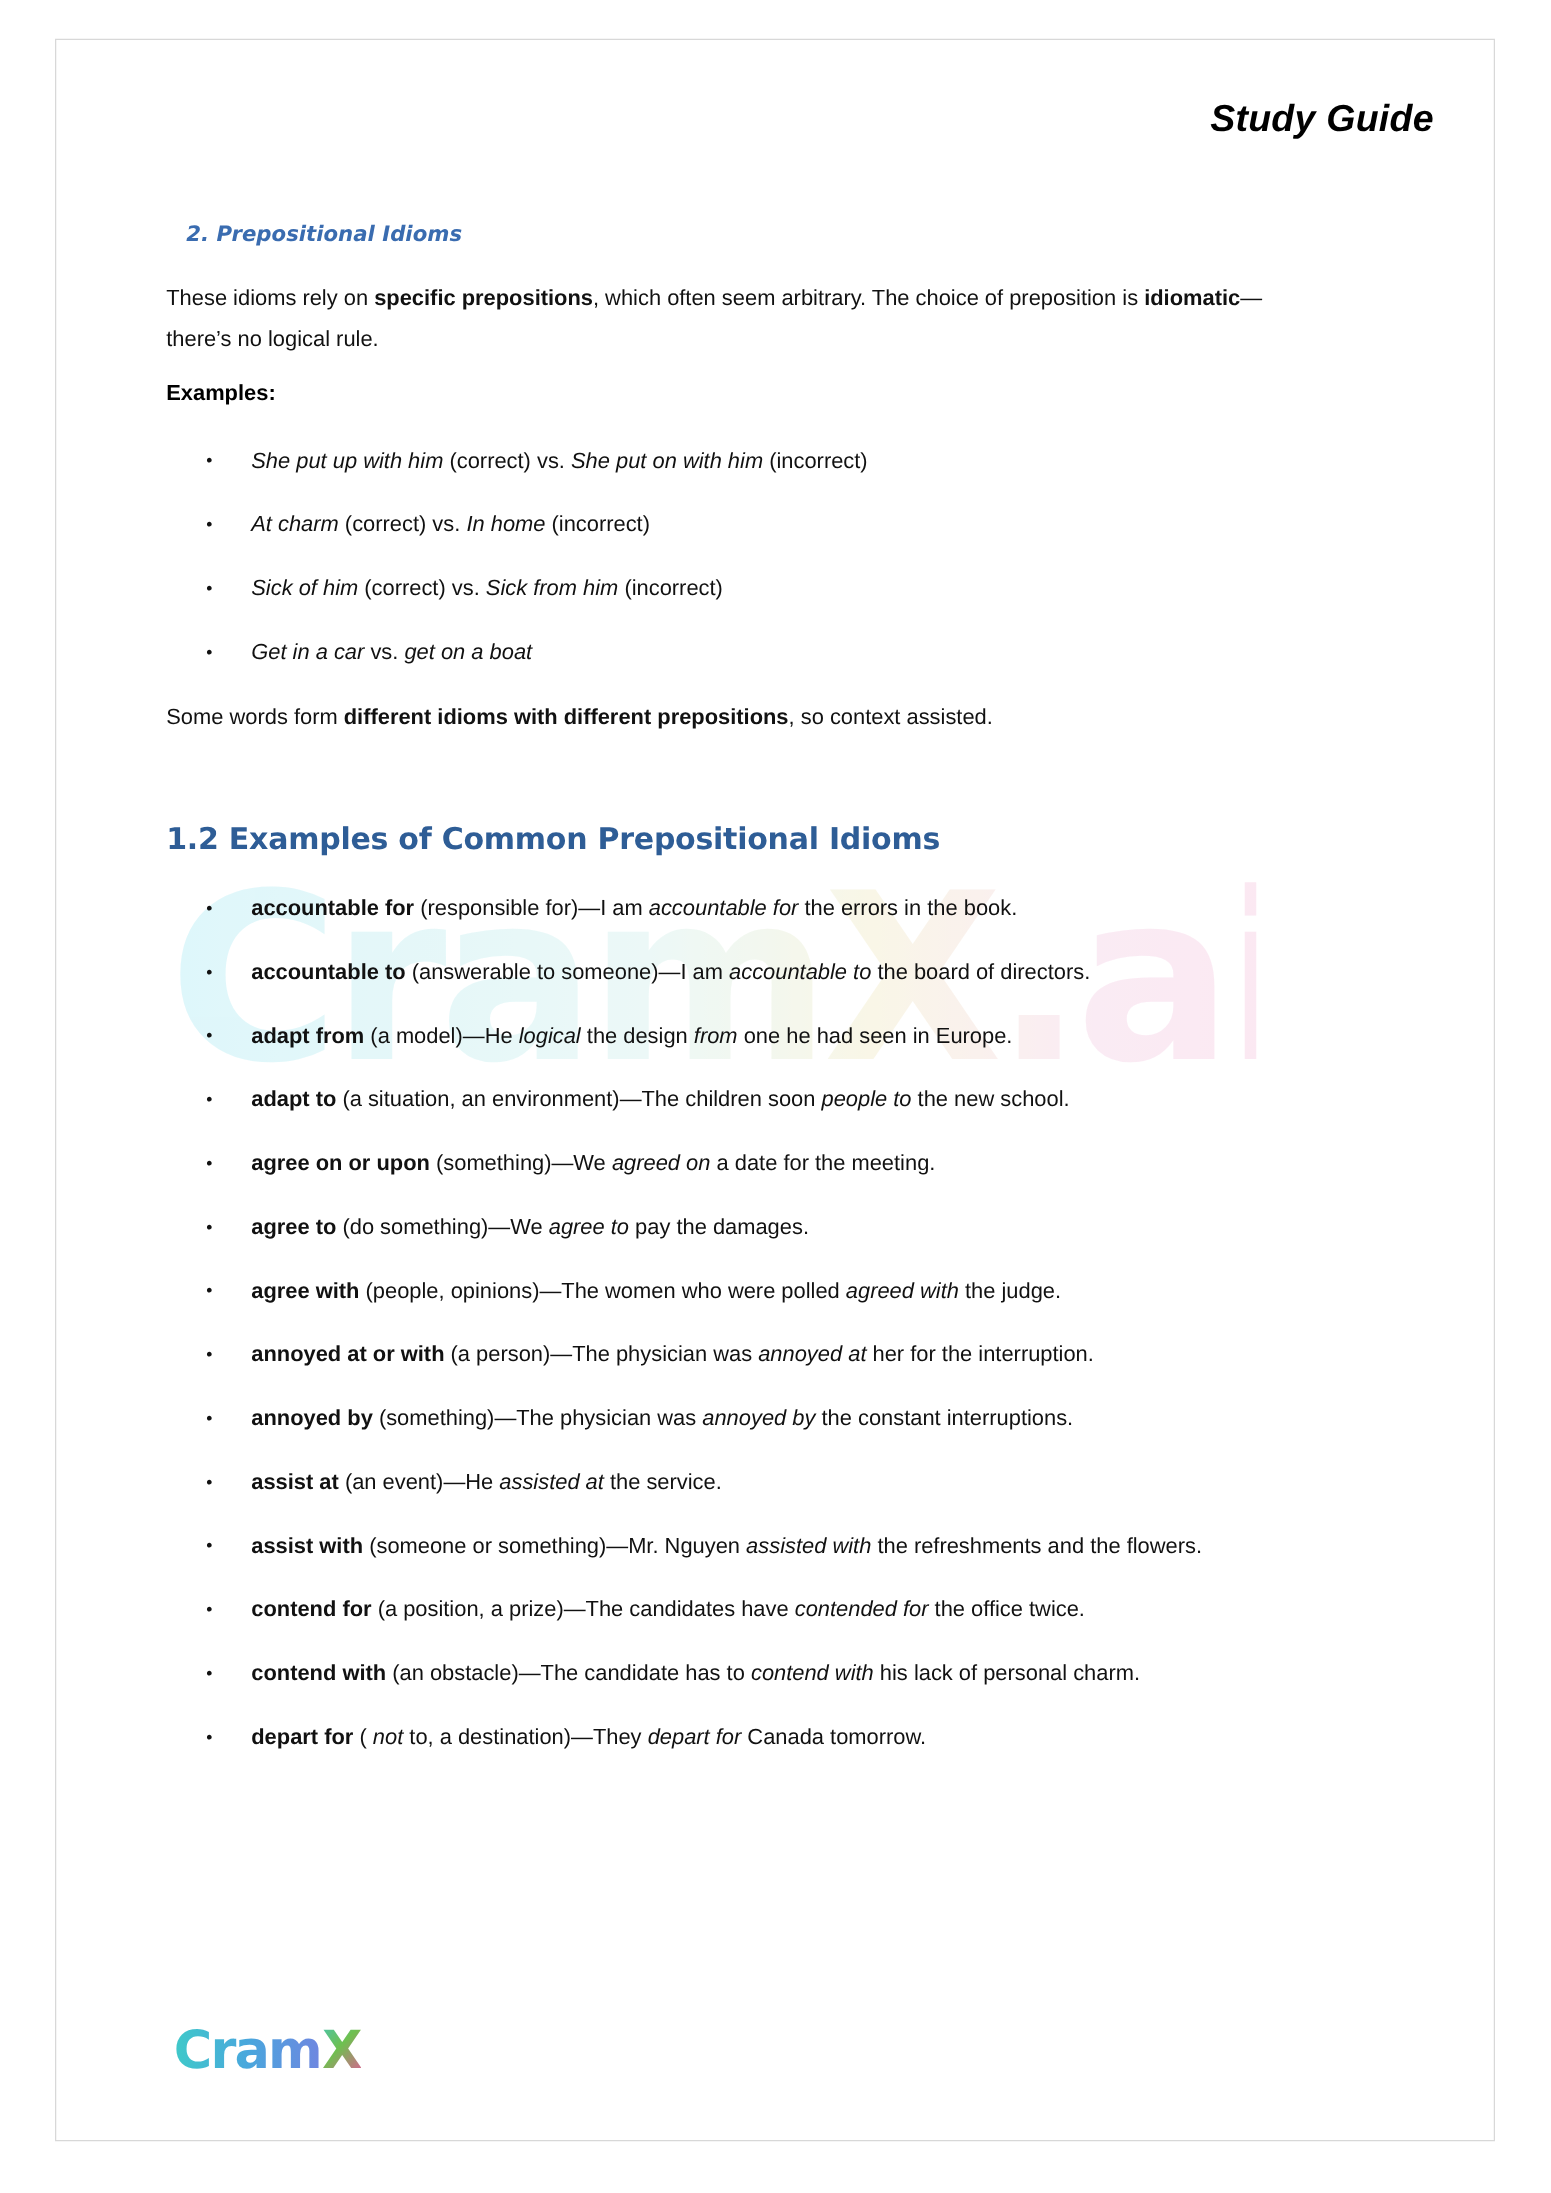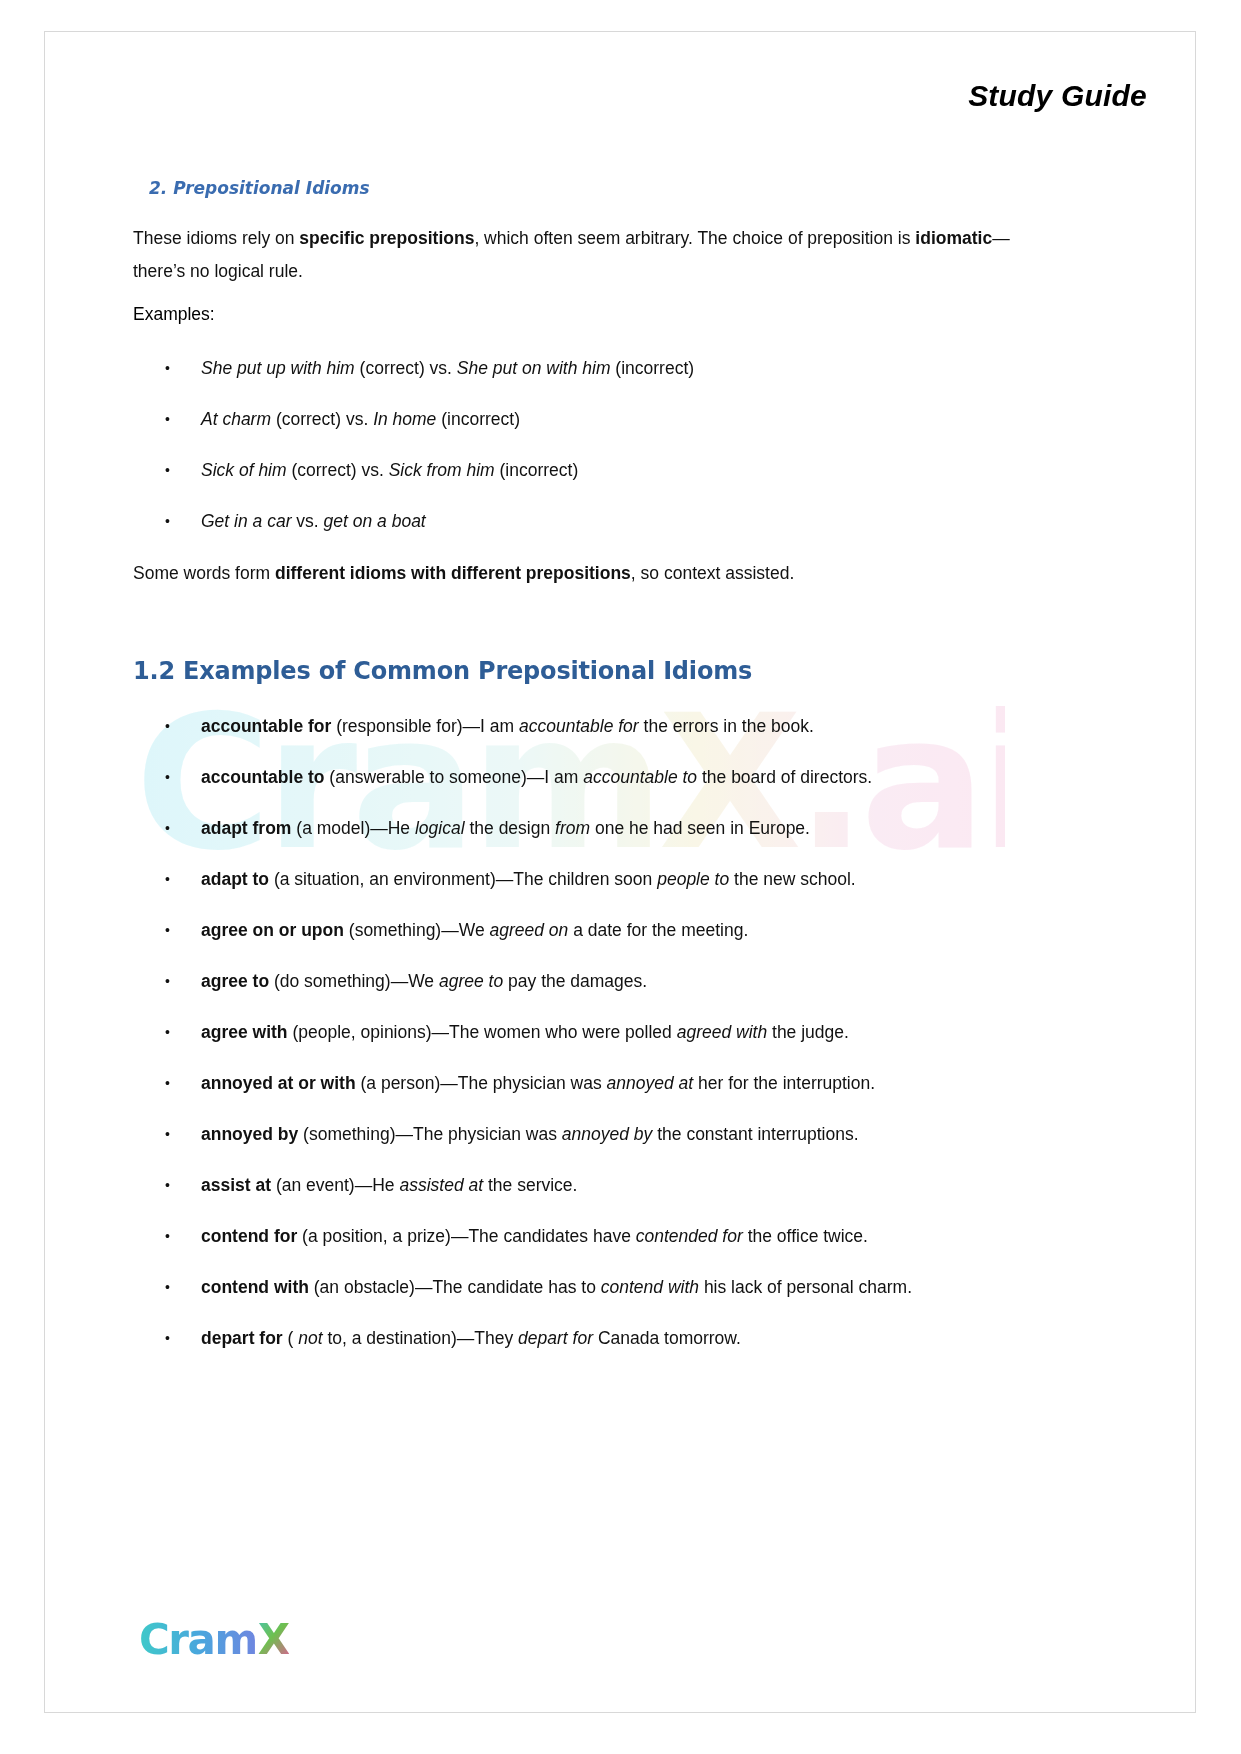--- a/index.html
+++ b/index.html
@@ -95,21 +95,21 @@
   }
   .para-1 {
     left: 88px;
     top: 190px;
     width: 890px;
   }
   .examples-label {
     left: 88px;
     top: 272px;
     font-size: 17.5px;
-    font-weight: normal;
+    font-weight: bold;
   }
   .para-2 {
     left: 88px;
     top: 525px;
     width: 900px;
   }
   .section-heading {
     left: 88px;
     top: 625px;
     font-size: 24px;
@@ -268,20 +268,23 @@
         <li>
           <span class="bd">annoyed at or with</span><span> (a person)—The physician was </span><span class="it">annoyed at</span><span> her for the interruption.</span>
         </li>
         <li>
           <span class="bd">annoyed by</span><span> (something)—The physician was </span><span class="it">annoyed by</span><span> the constant interruptions.</span>
         </li>
         <li>
           <span class="bd">assist at</span><span> (an event)—He </span><span class="it">assisted at</span><span> the service.</span>
         </li>
         <li>
+          <span class="bd">assist with</span><span> (someone or something)—Mr. Nguyen </span><span class="it">assisted with</span><span> the refreshments and the flowers.</span>
+        </li>
+        <li>
           <span class="bd">contend for</span><span> (a position, a prize)—The candidates have </span><span class="it">contended for</span><span> the office twice.</span>
         </li>
         <li>
           <span class="bd">contend with</span><span> (an obstacle)—The candidate has to </span><span class="it">contend with</span><span> his lack of personal charm.</span>
         </li>
         <li>
           <span class="bd">depart for</span><span> ( </span><span class="it">not</span><span> to, a destination)—They </span><span class="it">depart for</span><span> Canada tomorrow.</span>
         </li>
       </ul>
 

